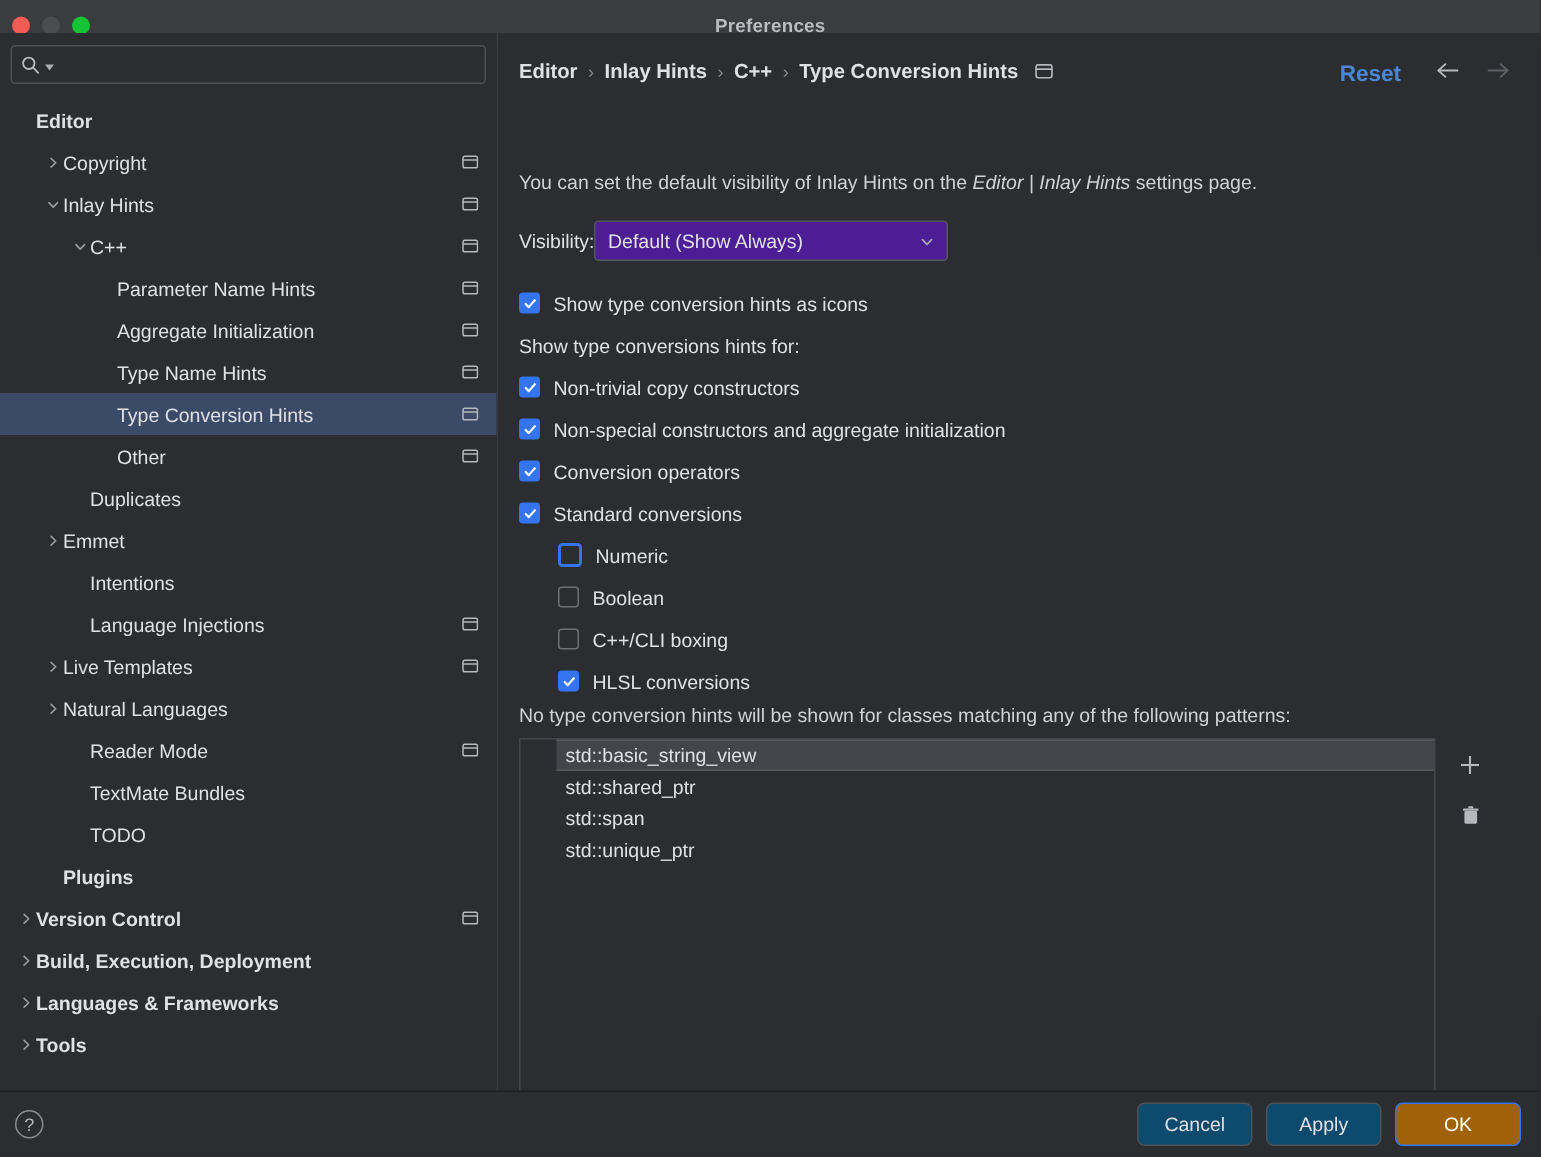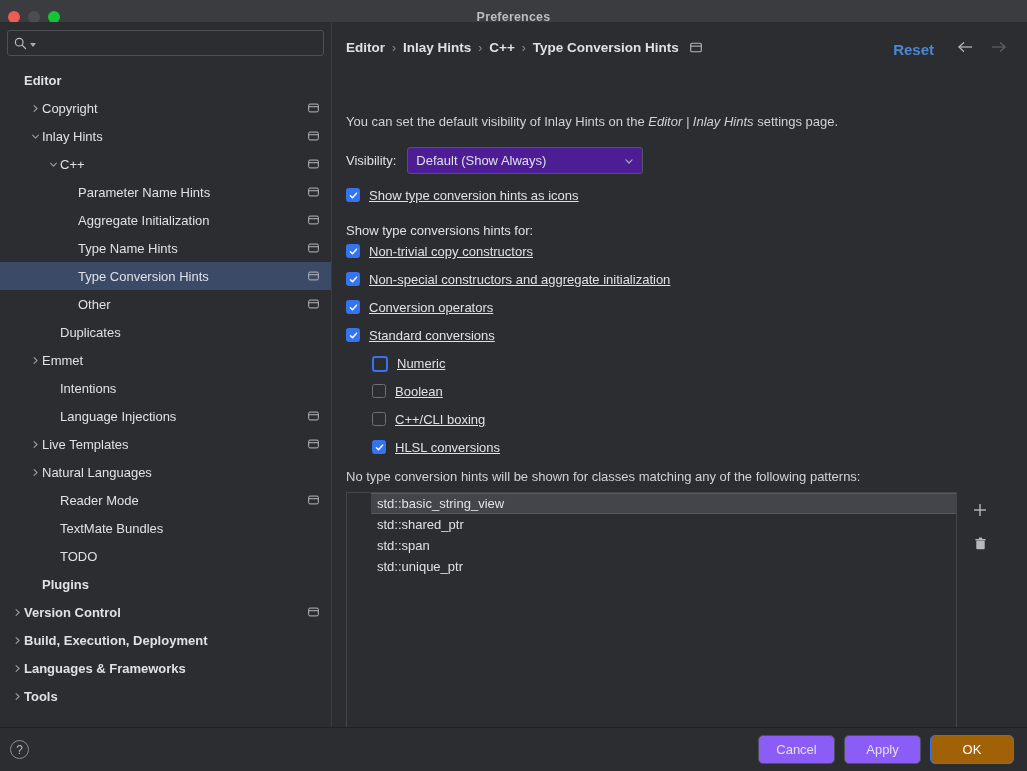--- a/index.html
+++ b/index.html
@@ -78,32 +78,32 @@
   }
   .nav-arrows { position: absolute; right: 20px; top: 18px; display: flex; gap: 16px; align-items: center; }
   .nav-arrow { width: 17px; height: 14px; }
 
   .desc {
     position: absolute; left: 14px; top: 92px; font-size: 13px; color: #cfd2d6; white-space: nowrap;
   }
   .desc i { font-style: italic; }
 
   
-  .vis-row { position: absolute; left: 14px; top: 125px; display: flex; align-items: center; gap: 11px; }
+  .vis-row { position: absolute; left: 14px; top: 125px; display: flex; align-items: center; }
   .vis-label { font-size: 13px; color: #dfe1e5; }
   .combo {
     width: 236px; height: 27px; background: #4c1d95; border: 1px solid #53565b; border-radius: 3px;
     display: flex; align-items: center; padding: 0 8px; font-size: 13px; color: #dfe1e5;
     justify-content: space-between; cursor: pointer;
   }
   .combo .chev-d { width: 10px; height: 10px; }
 
   
   .cb-area { position: absolute; left: 14px; top: 166px; width: 648px; }
-  .cb-row { display: flex; height: 28px; cursor: pointer; text-decoration: underline; }
+  .cb-row { display: flex; align-items: center; height: 28px; cursor: pointer; }
   .cb-row.indent { padding-left: 26px; }
   .cbx {
     width: 14px; height: 14px; border-radius: 2.5px; flex: 0 0 14px;
     display: flex; align-items: center; justify-content: center; margin-right: 9px;
   }
   .cbx.on { background: #3574f0; border: 1px solid #3574f0; }
   .cbx.off { background: #2b2d30; border: 1px solid #6d7075; }
   .cbx.off.focus { border: 2px solid #3574f0; width: 16px; height: 16px; flex: 0 0 16px; border-radius: 3px; }
   .tick { width: 9px; height: 9px; }
   .cb-label { font-size: 13px; color: #dfe1e5; white-space: nowrap; }
@@ -126,21 +126,21 @@
     background: #2b2d30; border-top: 1px solid #1f2124; display: flex; align-items: center;
   }
   .help-btn {
     margin-left: 10px; width: 19px; height: 19px; border-radius: 50%; border: 1px solid #8a8e93;
     color: #b5b8bc; font-size: 12px; display: flex; align-items: center; justify-content: center; cursor: pointer;
   }
   .btns { margin-left: auto; display: flex; gap: 9px; padding-right: 13px; }
   .btn {
     min-width: 77px; height: 29px; border-radius: 5px; font-size: 13px;
     display: flex; align-items: center; justify-content: center; cursor: pointer;
-    background: #8b5cf6; border: 1px solid #4e5156; color: #dfe1e5; padding: 0 14px;
+    background: #0c4a6e; border: 1px solid #4e5156; color: #dfe1e5; padding: 0 14px;
   }
   .btn.primary { background: #a16207; border: 1px solid #3574f0; color: #ffffff; min-width: 84px; }
 </style>
 </head>
 <body>
 
 <div class="window">
 
   <div class="titlebar">
     <div class="traffic">

